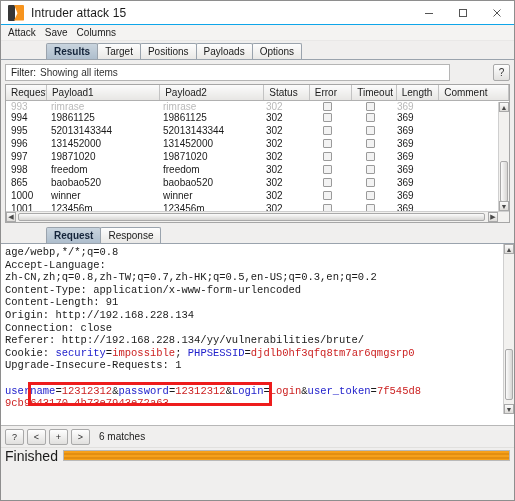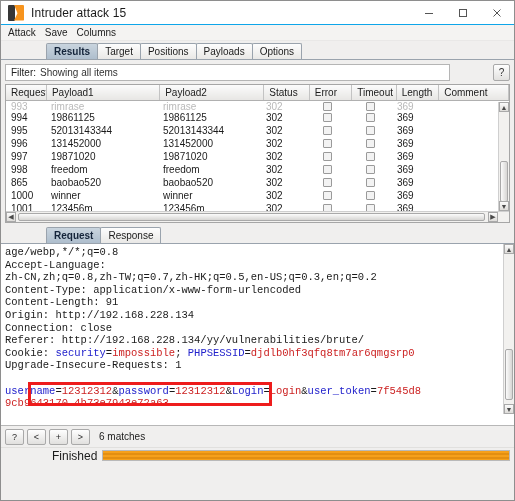--- a/index.html
+++ b/index.html
@@ -279,21 +279,21 @@
 
   
   .statusbar {
     height: 16px;
     background: #f0efee;
     display: flex; align-items: center;
     padding: 0 4px;
     gap: 5px;
     border-top: 1px solid #e1e0de;
   }
-  .status-text { font-size: 12px; color: #1b1b1b; margin-left: 47px; }
+  .status-text { font-size: 14px; color: #1b1b1b; }
   .progress {
     flex: 1; height: 11px;
     background: #ffffff;
     border: 1px solid #b9b9b9;
     position: relative; overflow: hidden;
   }
   .progress .fill {
     position: absolute; left: 0; top: 0; bottom: 0;
     background: repeating-linear-gradient(180deg,#f6a01b 0 2px,#e38f12 2px 4px);
   }

